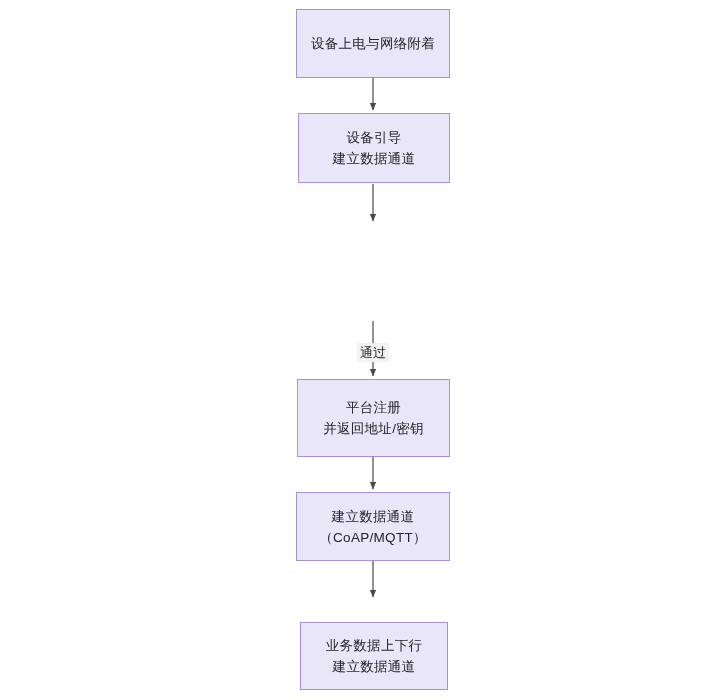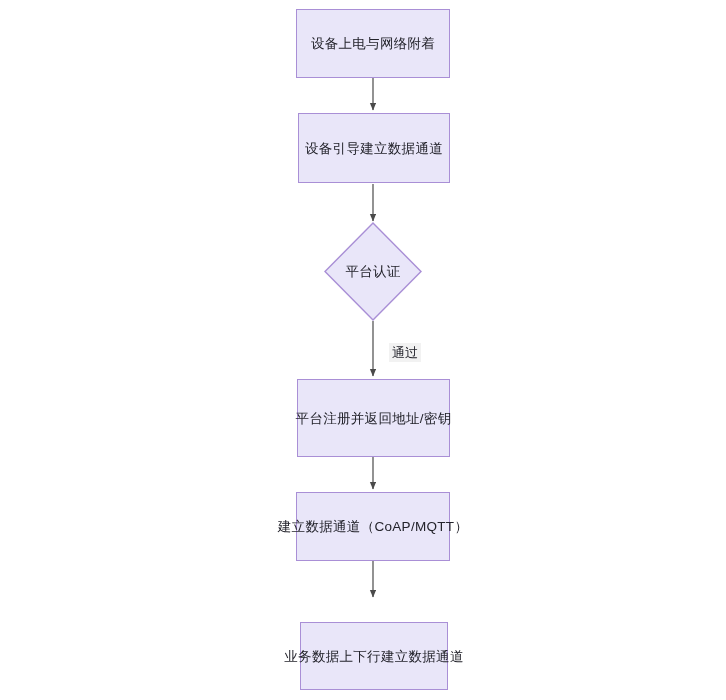--- a/index.html
+++ b/index.html
@@ -16,21 +16,21 @@
   #canvas {
     position: relative;
     width: 726px;
     height: 700px;
     background: #ffffff;
   }
   .node {
     position: absolute;
     box-sizing: border-box;
     display: flex;
-    flex-direction: row;
+    flex-direction: column;
     align-items: center;
     justify-content: center;
     text-align: center;
     color: #23232b;
     font-size: 13.5px;
     line-height: 21px;
     letter-spacing: 0.3px;
   }
   .node.process {
     background: #e9e6f9;
@@ -105,28 +105,22 @@
 
   <div class="node process" style="left:296px; top:9px; width:154px; height:69px;">
     <span class="line">设备上电与网络附着</span>
   </div>
 
   <div class="node process" style="left:298px; top:113px; width:152px; height:70px;">
     <span class="line">设备引导</span>
     <span class="line">建立数据通道</span>
   </div>
 
-  <div class="diamond-wrap" style="left:324px; top:222px; width:98px; height:99px;">
-    <svg class="diamond-shape" viewBox="0 0 98 99" preserveAspectRatio="none">
-      <polygon points="49,1 97,49.5 49,98 1,49.5" fill="#e9e6f9" stroke="#a98fd6" stroke-width="1.4"></polygon>
-    </svg>
-    <span class="diamond-label">平台认证</span>
-  </div>
 
-  <div class="edge-label" style="left:373px; top:343px;margin-left:32px;">通过</div>
+  <div class="edge-label" style="left:373px; top:343px;">通过</div>
 
   <div class="node process" style="left:296px; top:492px; width:154px; height:69px;">
     <span class="line">建立数据通道</span>
     <span class="line">（CoAP/MQTT）</span>
   </div>
 
   <div class="node process" style="left:297px; top:379px; width:153px; height:78px;">
     <span class="line">平台注册</span>
     <span class="line">并返回地址/密钥</span>
   </div>

